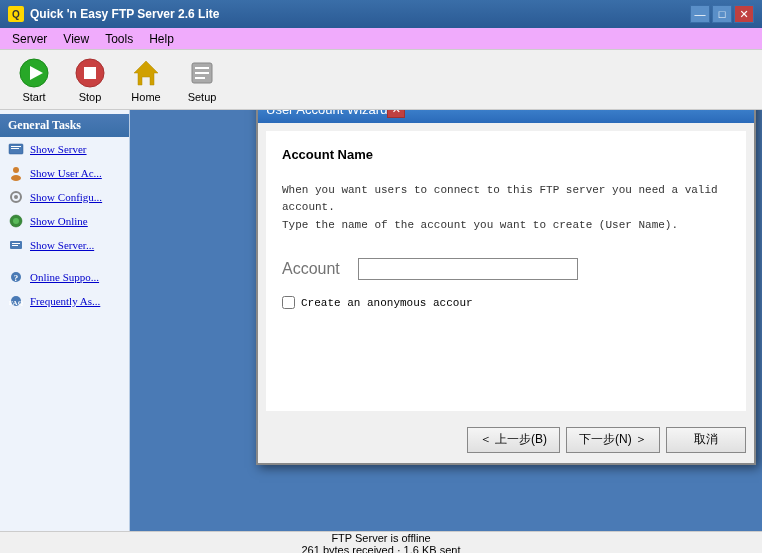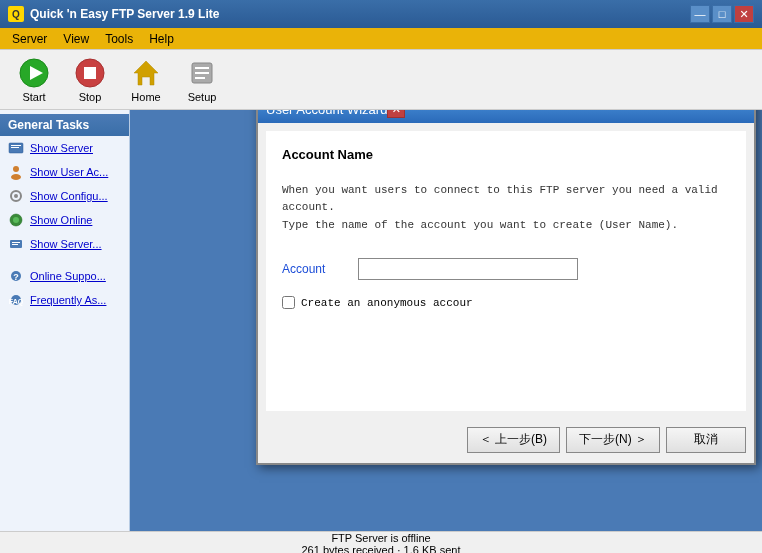--- a/index.html
+++ b/index.html
@@ -54,21 +54,21 @@
       font-size: 11px;
       cursor: pointer;
       display: flex;
       align-items: center;
       justify-content: center;
     }
     .title-btn.close { background: #c04040; }
 
     
     .menu-bar {
-      background: #eab308;
+      background: #f0abfc;
       height: 22px;
       display: flex;
       align-items: center;
       padding: 0 4px;
       border-bottom: 1px solid #ccc;
       text-align: right;
     }
     .menu-item {
       padding: 2px 8px;
       cursor: pointer;
@@ -118,20 +118,21 @@
     .sidebar {
       width: 130px;
       background: #eef3fb;
       border-right: 1px solid #b8cce4;
       padding: 0;
       overflow: hidden;
       flex-shrink: 0;
     }
     .sidebar-section {
       padding: 4px 0;
+      font-family: Liberation Serif, serif;
     }
     .sidebar-section-title {
       background: linear-gradient(to bottom, #4a7ab5, #3a6ea8);
       color: white;
       font-weight: bold;
       padding: 4px 8px;
       font-size: 12px;
     }
     .sidebar-item {
       display: flex;
@@ -245,22 +246,22 @@
       margin: 20px 0 24px 0;
       line-height: 1.6;
     }
     .dialog-field-row {
       display: flex;
       align-items: center;
       gap: 16px;
       margin-bottom: 16px;
     }
     .dialog-field-label {
-      font-size: 12px;
-      color: #1d4ed8;
+      font-size: 16px;
+      color: #737373;
       width: 60px;
     }
     .dialog-field-input {
       width: 220px;
       height: 22px;
       border: 1px solid #888;
       background: white;
       padding: 2px 4px;
       font-size: 12px;
     }
@@ -303,21 +304,21 @@
       align-items: center;
       justify-content: center;
     }
   </style>
 </head>
 <body>
 
 <div class="title-bar">
   <div class="title-bar-left">
     <div class="title-icon">Q</div>
-    <span>Quick 'n Easy FTP Server 1.9 Lite</span>
+    <span>Quick 'n Easy FTP Server 2.6 Lite</span>
   </div>
   <div class="title-bar-controls">
     <div class="title-btn">—</div>
     <div class="title-btn">□</div>
     <div class="title-btn close">✕</div>
   </div>
 </div>
 
 <div class="menu-bar">
   <div class="menu-item">Server</div>

